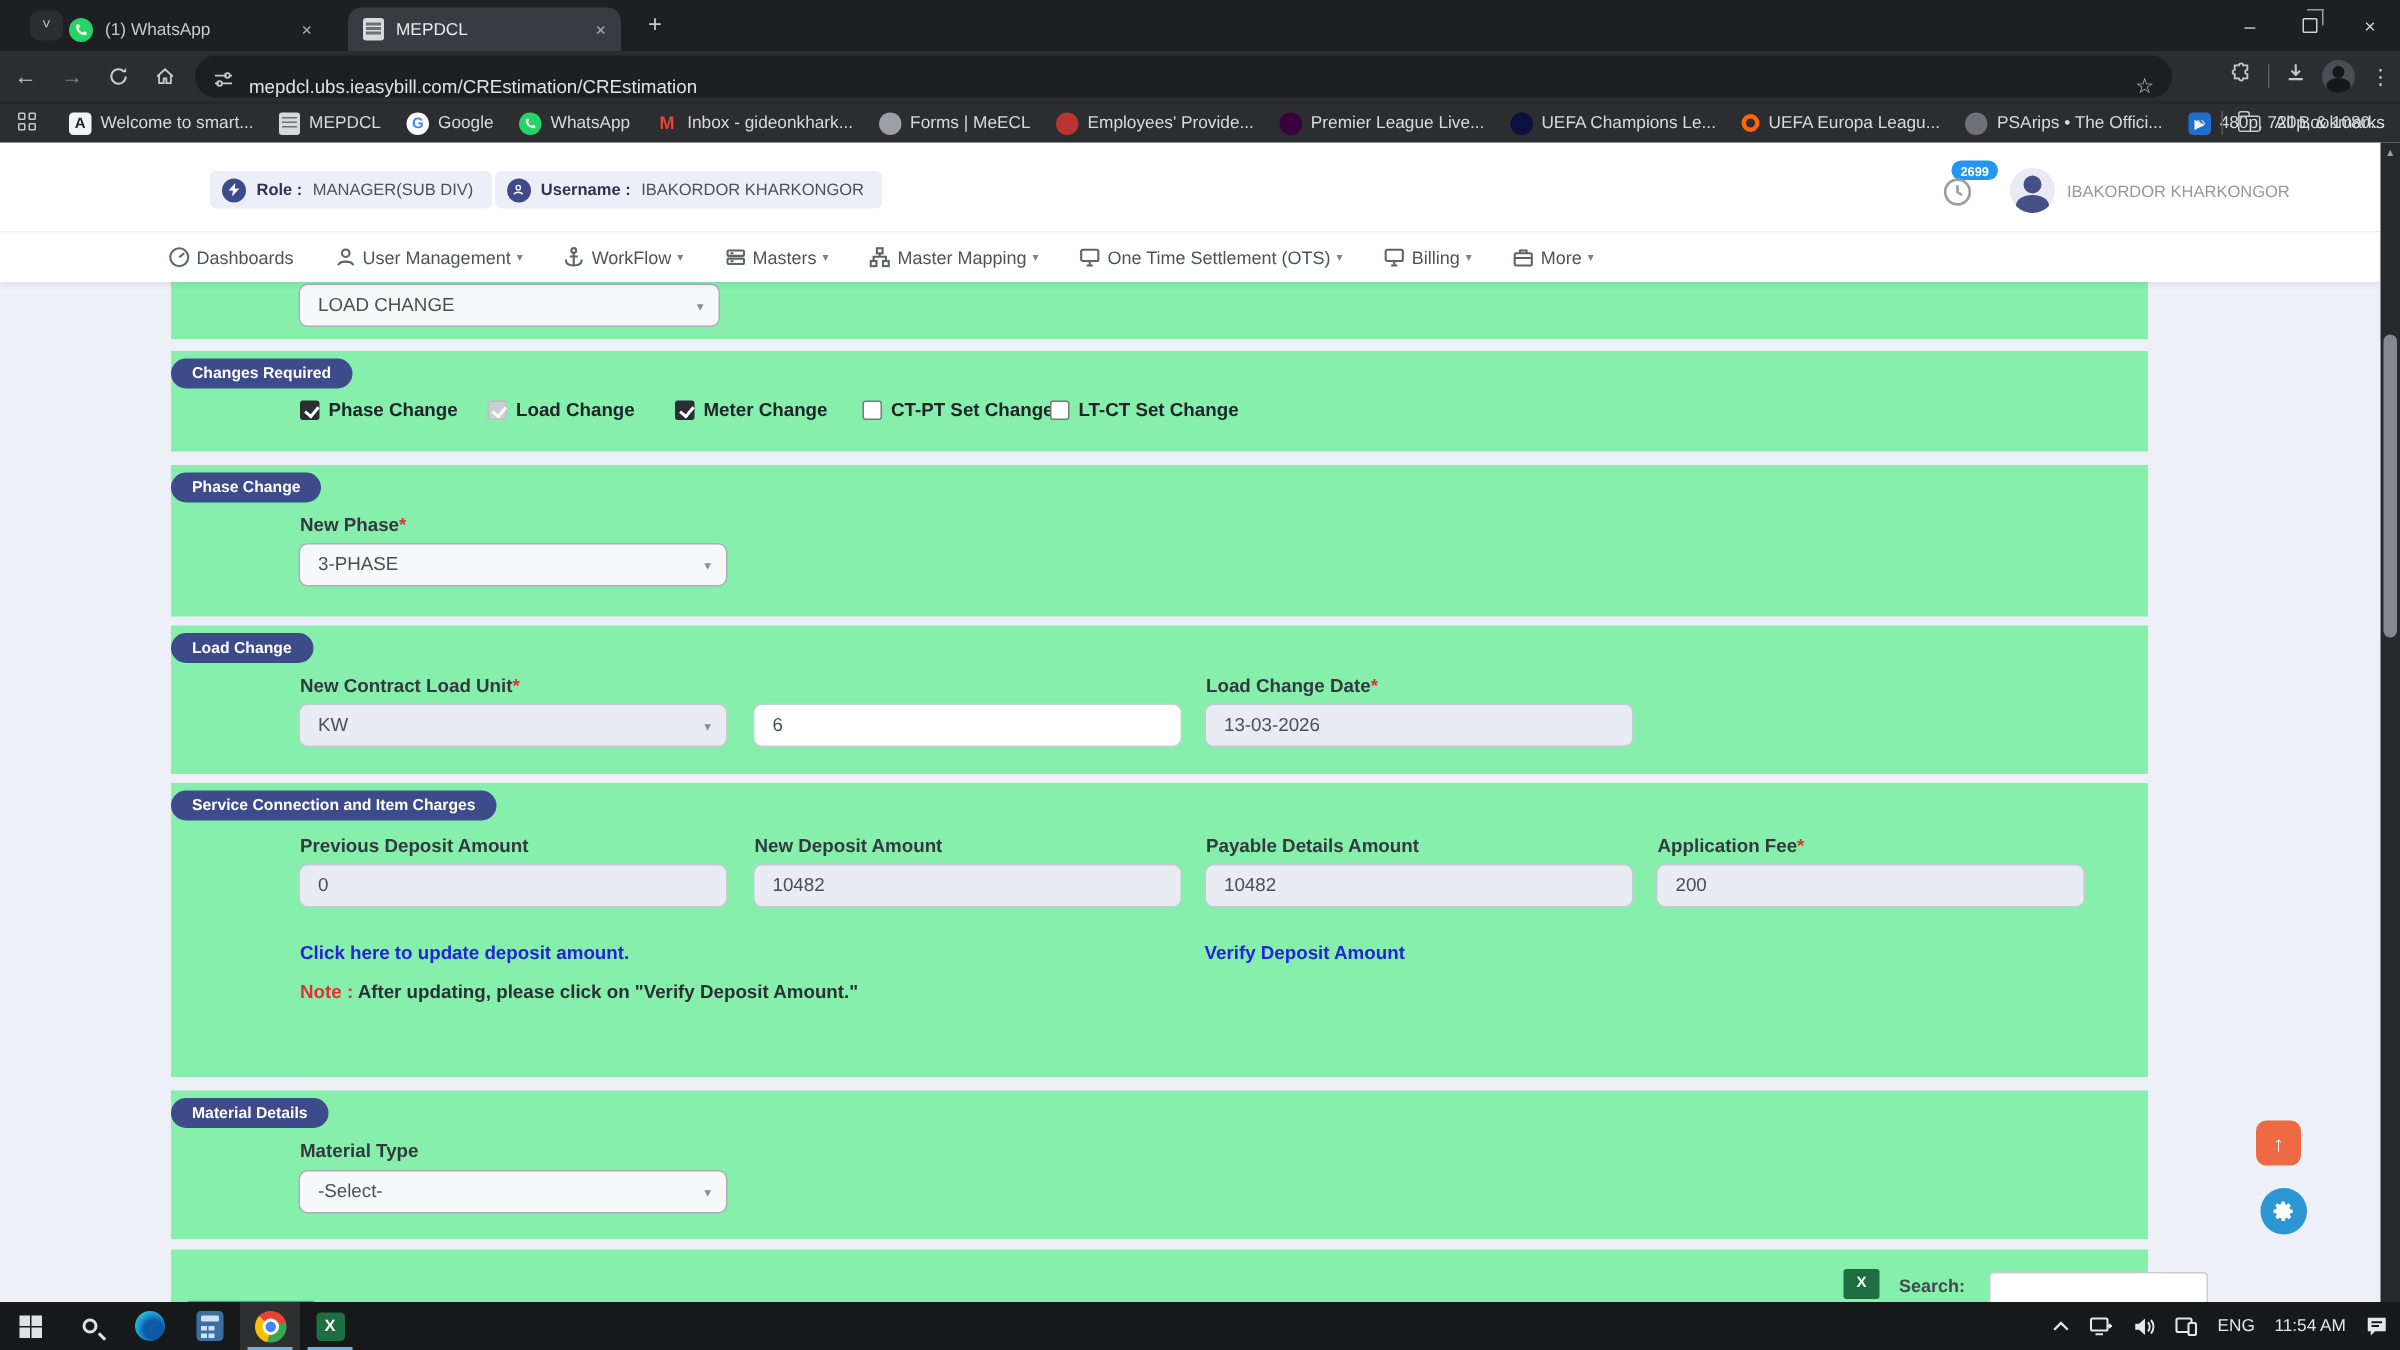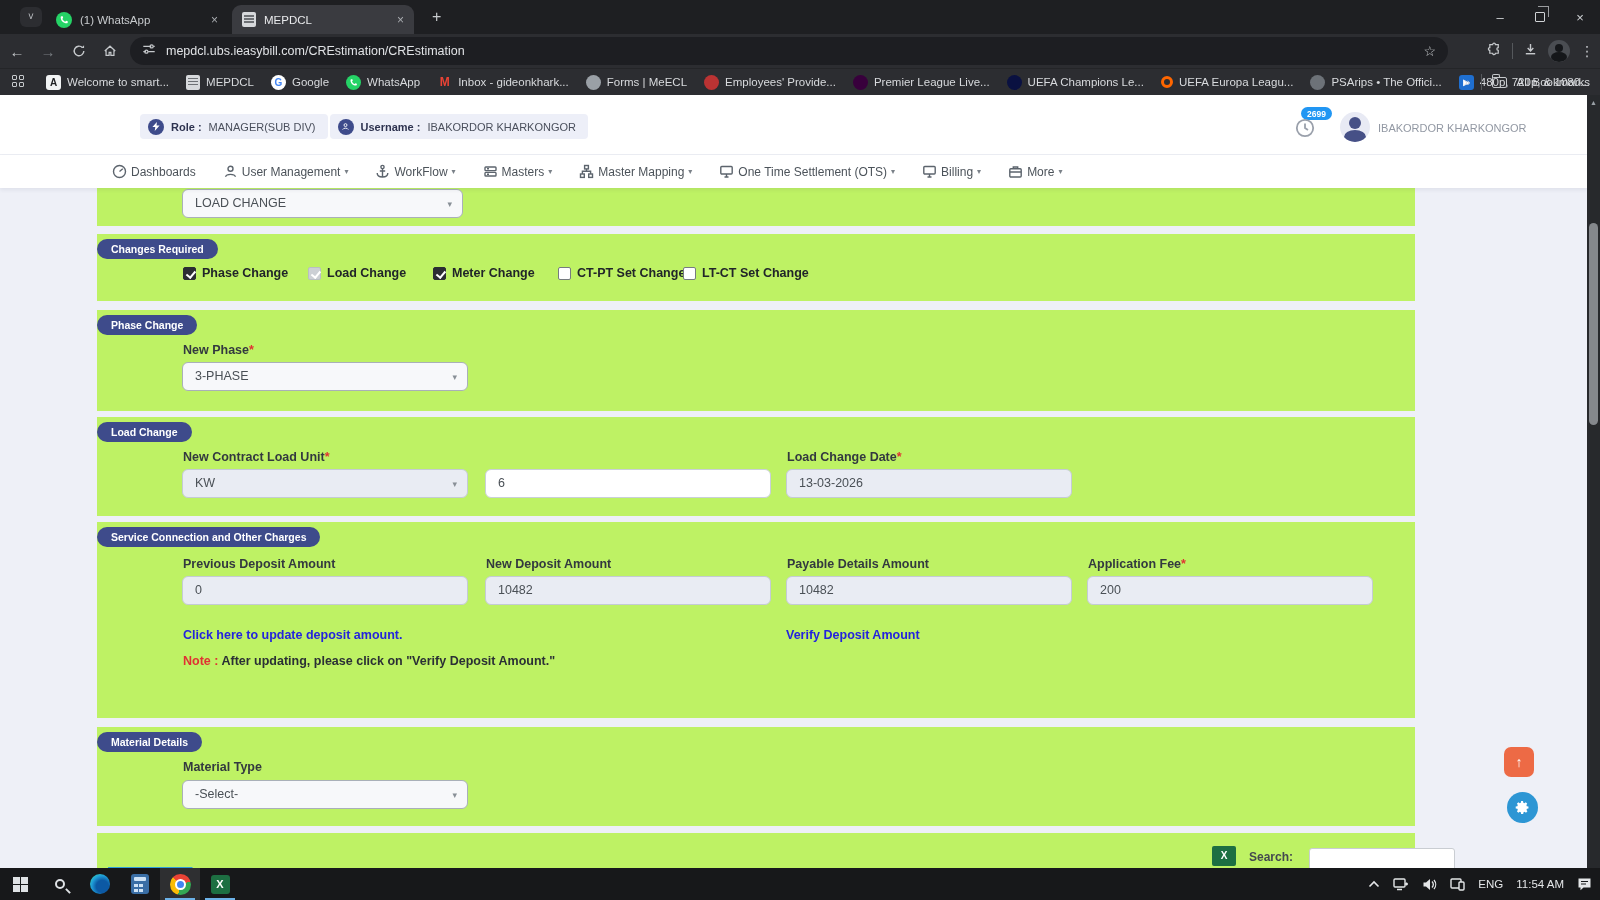--- a/index.html
+++ b/index.html
@@ -8,40 +8,40 @@
 
   
   .tabstrip { position:absolute; top:0; left:0; width:1600px; height:34px; background:#1e1f22; z-index:20; }
   .tabsearch { position:absolute; left:20px; top:7px; width:22px; height:20px; border-radius:6px; background:#2c2d31;
                color:#bfc2c6; font-size:10px; text-align:center; line-height:20px; }
   .tab { position:absolute; top:5px; height:29px; border-radius:9px 9px 0 0; display:flex; align-items:center;
          gap:8px; padding:0 10px; color:#c8cbce; font-size:11.5px; width:182px; }
   .tab .t-title { flex:1; white-space:nowrap; overflow:hidden; }
   .tab .t-close { color:#a9acb0; font-size:12px; }
   .tab.active { background:#3a3b40; color:#e9eaec; }
-  .tab.inactive { left:46px;justify-content:flex-end; }
+  .tab.inactive { left:36px;justify-content:flex-end; }
   .fav16 { width:16px; height:16px; border-radius:50%; flex:none; display:flex; align-items:center; justify-content:center; }
   .wa { background:#25d366; }
   .doc-fav { width:14px; height:15px; border-radius:2px; background:#d7d9dc; position:relative; flex:none; }
   .doc-fav::after { content:""; position:absolute; left:2px; top:3px; right:2px; height:1.5px; background:#6d7074;
                     box-shadow:0 3px 0 #6d7074, 0 6px 0 #6d7074; }
   .newtab { position:absolute; left:432px; top:8px; color:#c8cbce; font-size:16px; }
   .wincontrols { position:absolute; right:0; top:0; height:34px; display:flex; }
   .wc { width:40px; height:34px; color:#cfd2d5; display:flex; align-items:center; justify-content:center; font-size:13px; }
   .wc .restore-box { width:10px; height:10px; border:1px solid #cfd2d5; border-radius:1px; position:relative; }
   .wc .restore-box::before { content:""; position:absolute; left:2px; bottom:2px; width:10px; height:10px;
                              border:1px solid #cfd2d5; border-left:none; border-bottom:none; transform:translate(0,-2px); opacity:.7; }
 
   .toolbar { position:absolute; top:34px; left:0; width:1600px; height:34px; background:#2c2d31; z-index:20;
              display:flex; align-items:center; }
   .tbtn { width:28px; height:28px; margin-left:3px; display:flex; align-items:center; justify-content:center;
           color:#c6c9cc; font-size:15px; }
   .tbtn.dim { color:#797d82; }
   .omnibox { position:absolute; left:130px; top:3px; width:1318px; height:28px; background:#1d1e22; border-radius:14px;
-             display:flex; align-items:center; padding:0 12px; }
+             display:flex; align-items:flex-end; padding:0 12px; }
   .omnibox .url { color:#e0e2e5; font-size:12.5px; margin-left:10px; flex:1; white-space:nowrap; overflow:hidden; }
   .omni-star { color:#c6c9cc; font-size:14px; }
   .tb-right { position:absolute; right:6px; top:3px; height:28px; display:flex; align-items:center; gap:10px; }
   .tb-divider { width:1px; height:16px; background:#55585c; }
   .avatar-sm { width:22px; height:22px; border-radius:50%; background:#4a4d52; position:relative; overflow:hidden; }
   .avatar-sm::before { content:""; position:absolute; left:7px; top:4px; width:8px; height:8px; border-radius:50%; background:#15171a; }
   .avatar-sm::after { content:""; position:absolute; left:3px; top:12px; width:16px; height:10px; border-radius:50%; background:#15171a; }
   .kebab { color:#c6c9cc; font-size:14px; letter-spacing:0; }
 
   .bookmarks { position:absolute; top:68px; left:0; width:1600px; height:27px; background:#2c2d31; z-index:20;
@@ -76,21 +76,21 @@
   .profile-name { position:absolute; left:1378px; top:122px; font-size:11px; color:#9298a3; }
 
   
   .navbar { position:absolute; top:155px; left:0; width:1587px; height:33px; background:#fff;
             box-shadow:0 2px 4px rgba(40,50,90,.08); display:flex; align-items:center; padding-left:112px; z-index:5; }
   .nav-item { display:flex; align-items:center; gap:4px; margin-right:27px; font-size:12px; color:#4c535a; white-space:nowrap;justify-content:center; }
   .nav-item svg { stroke:#5c646d; fill:none; stroke-width:1.4; }
   .chev { font-size:8px; color:#7a8188; }
 
   
-  .panel { position:absolute; left:97px; width:1318px; background:#bef264; }
+  .panel { position:absolute; left:114px; width:1318px; background:#86efac; }
   #p1 { top:188px; height:38px; }
   #p2 { top:234px; height:67px; }
   #p3 { top:310px; height:101px; }
   #p4 { top:417px; height:99px; }
   #p5 { top:522px; height:196px; }
   #p6 { top:727px; height:99px; }
   #p7 { top:833px; height:35px; }
   .pill { position:absolute; top:5px; left:0; background:#3e4b8b; color:#fff; font-size:10.5px; font-weight:bold;
           padding:0 14px; height:20px; line-height:20px; border-radius:11px; white-space:nowrap; }
   .flabel { position:absolute; font-size:12.5px; font-weight:bold; color:#33393f; white-space:nowrap; }
@@ -458,21 +458,21 @@
     </div>
     <div class="inp white" style="left:388px; top:52px;">
       <span>6</span>
     </div>
     <div class="inp gray" style="left:689px; top:52px;">
       <span>13-03-2026</span>
     </div>
   </div>
 
   <div class="panel" id="p5">
-    <div class="pill">Service Connection and Other Charges</div>
+    <div class="pill">Service Connection and Item Charges</div>
     <div class="flabel" style="left:86px; top:35px;">Previous Deposit Amount</div>
     <div class="flabel" style="left:389px; top:35px;">New Deposit Amount</div>
     <div class="flabel" style="left:690px; top:35px;">Payable Details Amount</div>
     <div class="flabel" style="left:991px; top:35px;">
       <span>Application Fee</span><span class="req">*</span>
     </div>
     <div class="inp gray" style="left:85px; top:54px;">
       <span>0</span>
     </div>
     <div class="inp gray" style="left:388px; top:54px;">

